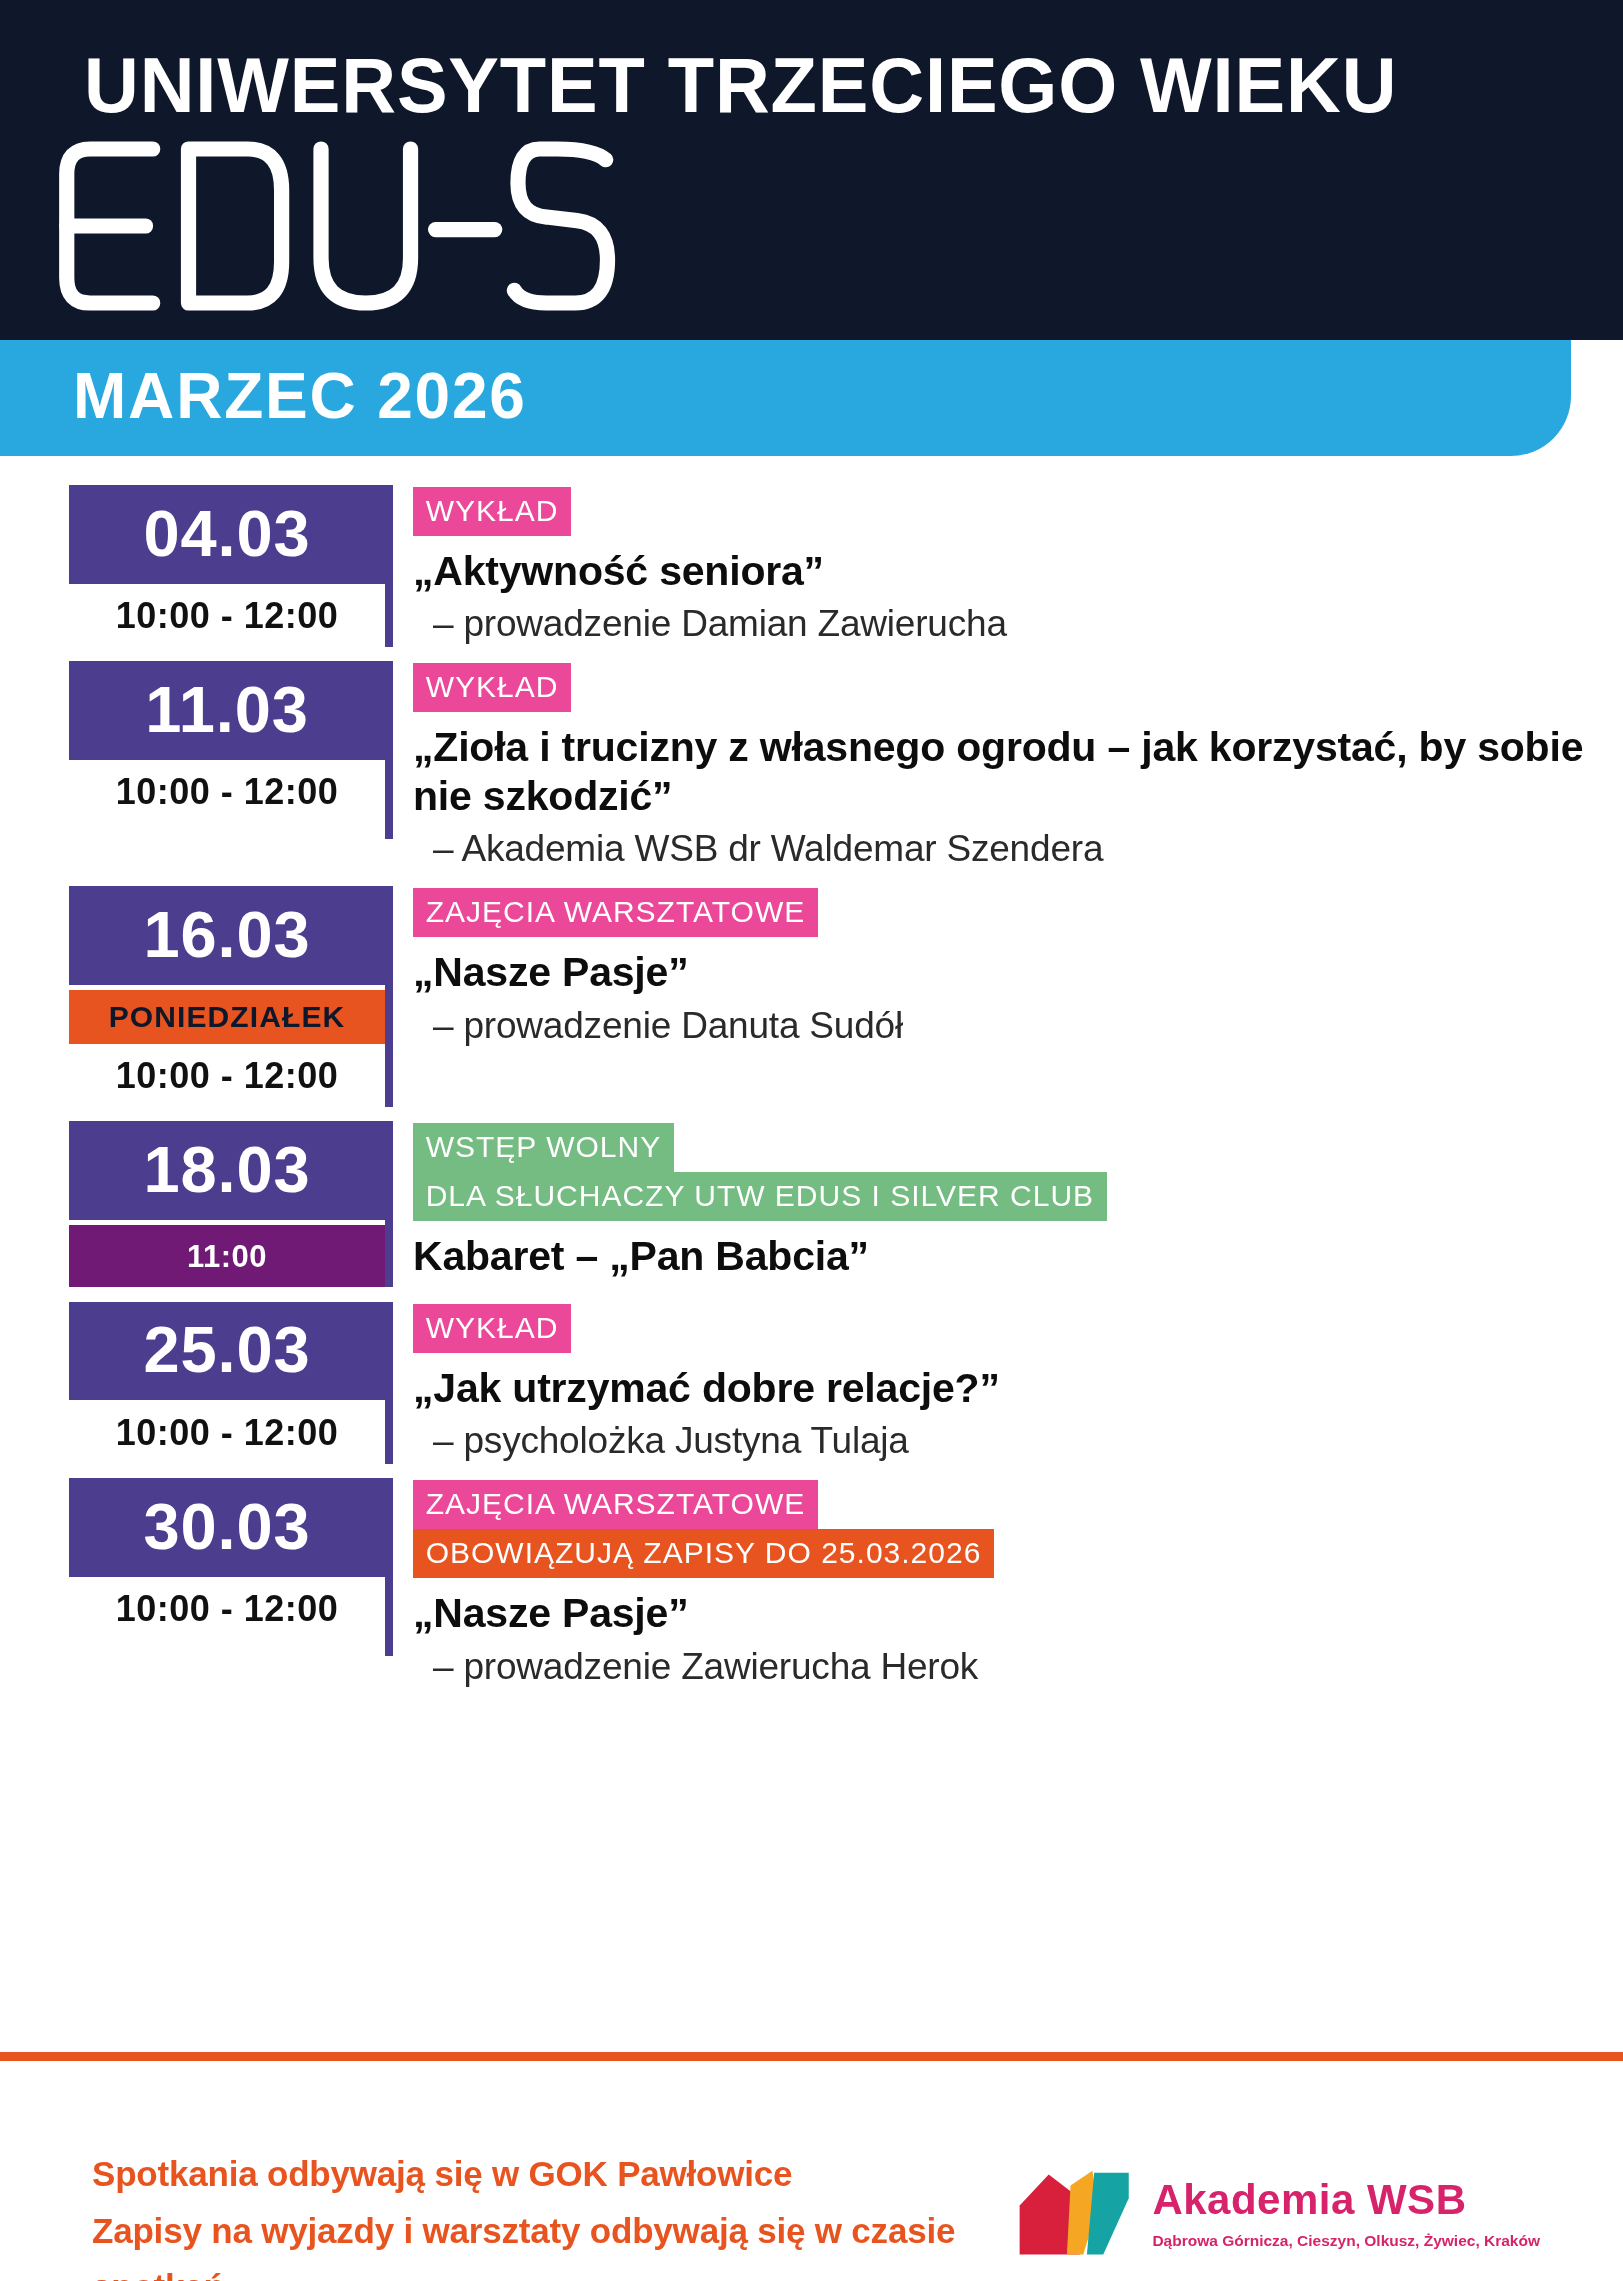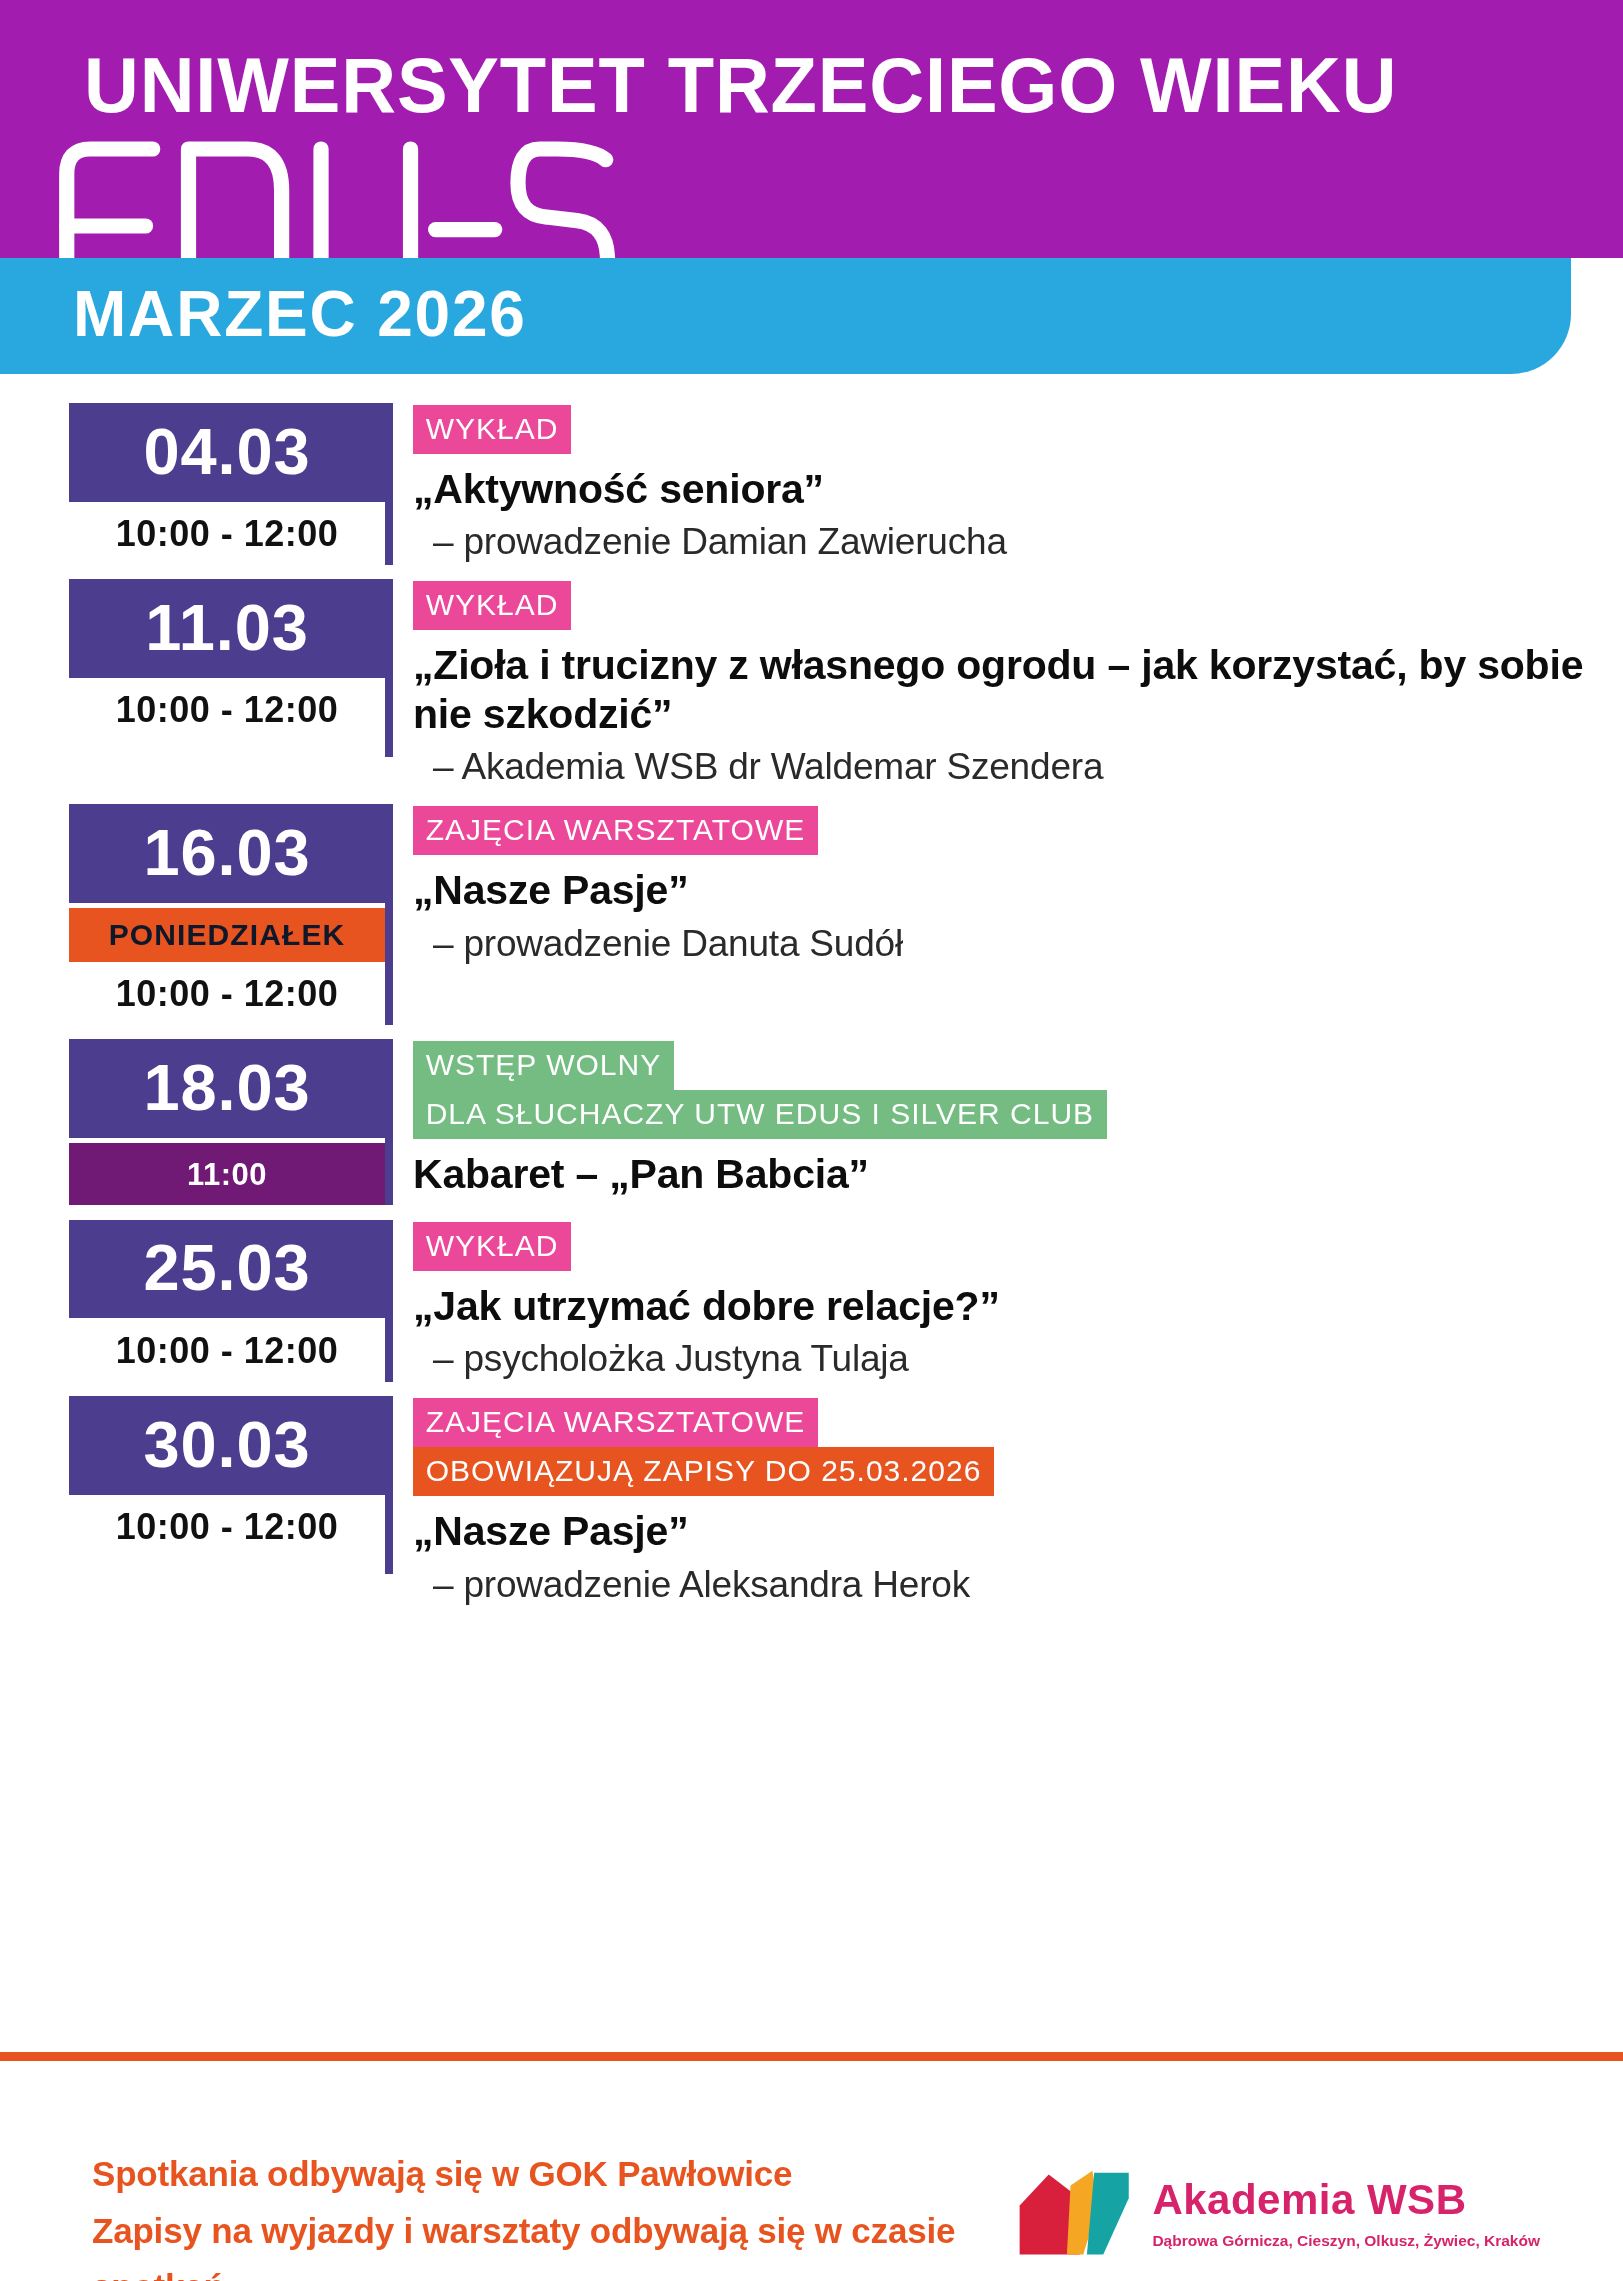--- a/index.html
+++ b/index.html
@@ -12,22 +12,22 @@
     height: 2282px;
     font-family: "Liberation Sans", sans-serif;
     overflow: hidden;
     position: relative;
   }
 
   
   .header {
     position: relative;
     width: 1624px;
-    height: 258px;
-    background: #a21caf;
+    height: 340px;
+    background: #0f172a;
     box-sizing: border-box;
     padding: 0;
   }
   .header-title {
     position: absolute;
     left: 84px;
     top: 47px;
     color: #ffffff;
     font-size: 77px;
     font-weight: 700;
@@ -332,21 +332,21 @@
       <div class="date-col-spacer"></div>
     </div>
     <div class="content-col">
       <div class="badge-row">
         <span class="badge badge-yellow">ZAJĘCIA WARSZTATOWE</span>
       </div>
       <div class="badge-row">
         <span class="badge badge-orange">OBOWIĄZUJĄ ZAPISY DO 25.03.2026</span>
       </div>
       <div class="event-title">„Nasze Pasje”</div>
-      <div class="event-subtitle">– prowadzenie Aleksandra Herok</div>
+      <div class="event-subtitle">– prowadzenie Zawierucha Herok</div>
     </div>
   </div>
 
 </div>
 
 <div class="footer">
   <div class="footer-rule"></div>
   <div class="footer-inner">
     <div class="footer-text">
       <div>Spotkania odbywają się w GOK Pawłowice</div>

